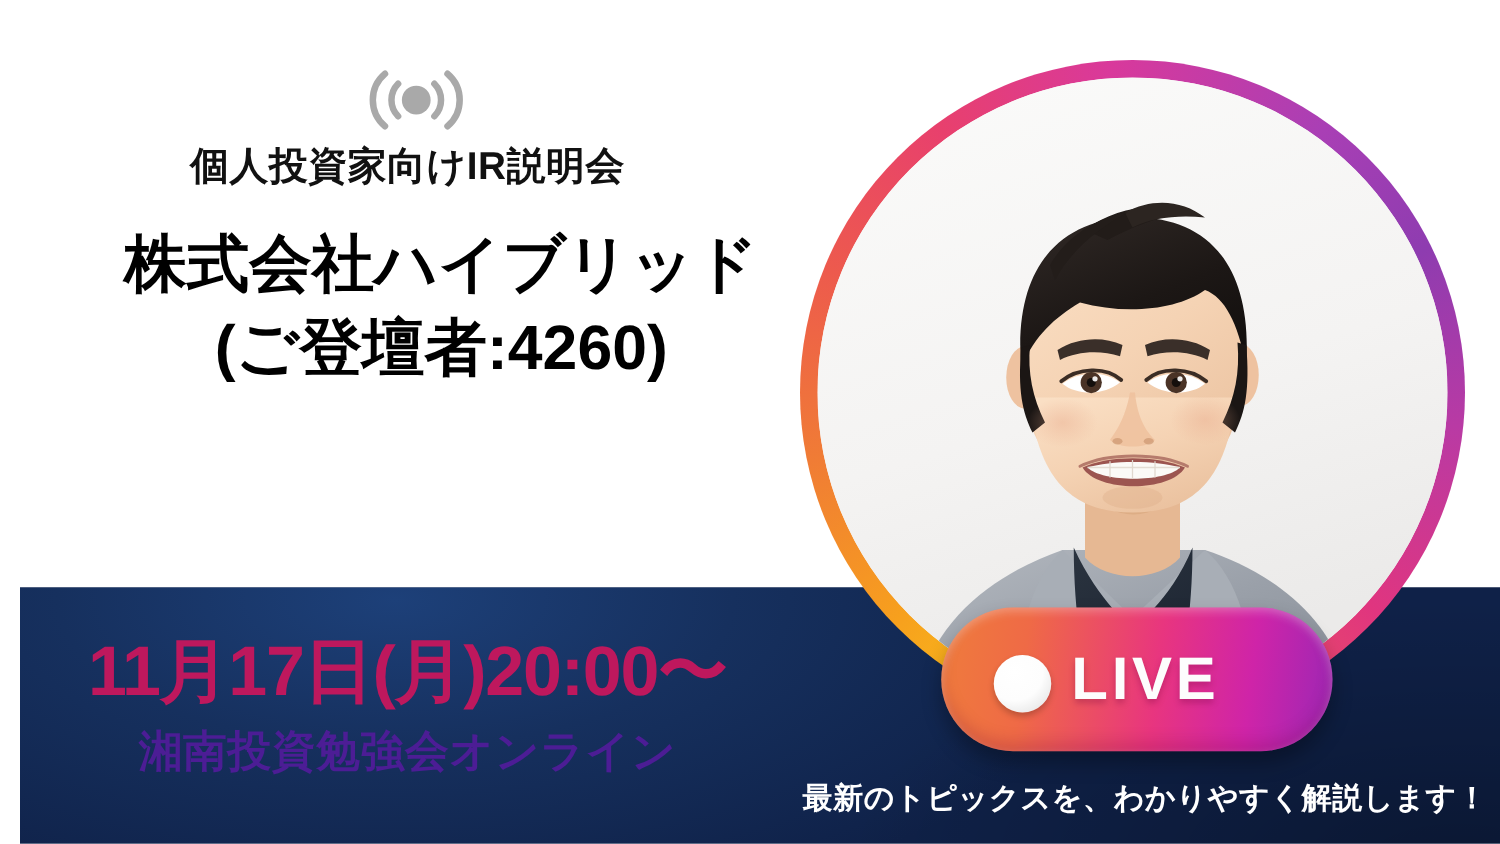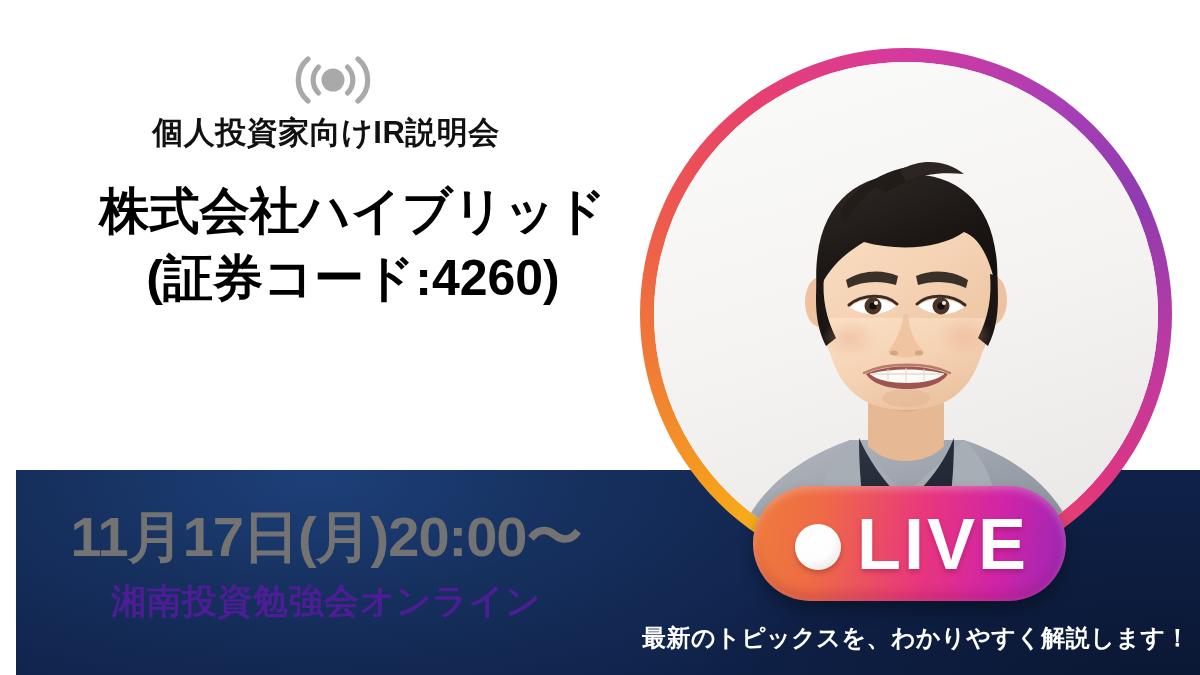--- a/index.html
+++ b/index.html
@@ -65,21 +65,21 @@
   }
   #navy-band:after{
     content:"";position:absolute;inset:0;
     background:radial-gradient(ellipse 700px 300px at 1150px 220px, rgba(0,0,0,.30), rgba(0,0,0,0) 70%);
     pointer-events:none;
   }
 
   #event-date{
     position:absolute;left:0;top:500px;width:620px;
     text-align:center;
-    font-size:56px;font-weight:700;color:#737373;
+    font-size:56px;font-weight:700;color:#be185d;
     white-space:nowrap;letter-spacing:-1px;
     z-index:5;
   }
   #event-org{
     position:absolute;left:0;top:578px;width:620px;
     text-align:center;
     font-size:35px;font-weight:700;color:#4c1d95;
     white-space:nowrap;letter-spacing:.5px;
     z-index:5;
   }
@@ -128,21 +128,21 @@
     display:flex;align-items:center;
   }
   #live-dot{
     position:absolute;left:42px;top:38px;width:46px;height:46px;border-radius:50%;
     background:radial-gradient(circle at 36% 30%, #ffffff 0%, #fdfdfd 52%, #dcdcdc 100%);
     box-shadow:0 3px 5px rgba(0,0,0,.22);
   }
   #live-text{
     position:absolute;left:104px;top:0;height:115px;
     display:flex;align-items:center;
-    font-size:72px;font-weight:700;color:#fdfdfd;
+    font-size:48px;font-weight:700;color:#fdfdfd;
     letter-spacing:3px;
     text-shadow:0 3px 5px rgba(110,0,60,.30);
   }
 </style>
 </head>
 <body>
 
 <div id="stage">
 
   <div id="left-col">
@@ -154,21 +154,21 @@
         <path d="M53.5 19 A18.5 18.5 0 0 1 53.5 45" fill="none" stroke="#a9a9a9" stroke-width="5.2" stroke-linecap="round"></path>
         <path d="M14 11 A27.5 27.5 0 0 0 14 53" fill="none" stroke="#a9a9a9" stroke-width="5.2" stroke-linecap="round"></path>
         <path d="M64 11 A27.5 27.5 0 0 1 64 53" fill="none" stroke="#a9a9a9" stroke-width="5.2" stroke-linecap="round"></path>
       </svg>
     </div>
 
     <div id="eyebrow">個人投資家向けIR説明会</div>
 
     <div id="company-title">
       <span class="ln">株式会社ハイブリッド</span>
-      <span class="ln">(証券コード:4260)</span>
+      <span class="ln">(ご登壇者:4260)</span>
     </div>
 
   </div>
 
   <div id="navy-band"></div>
 
   <div id="event-date">11月17日(月)20:00〜</div>
   <div id="event-org">湘南投資勉強会オンライン</div>
   <div id="tagline">最新のトピックスを、わかりやすく解説します！</div>
 

